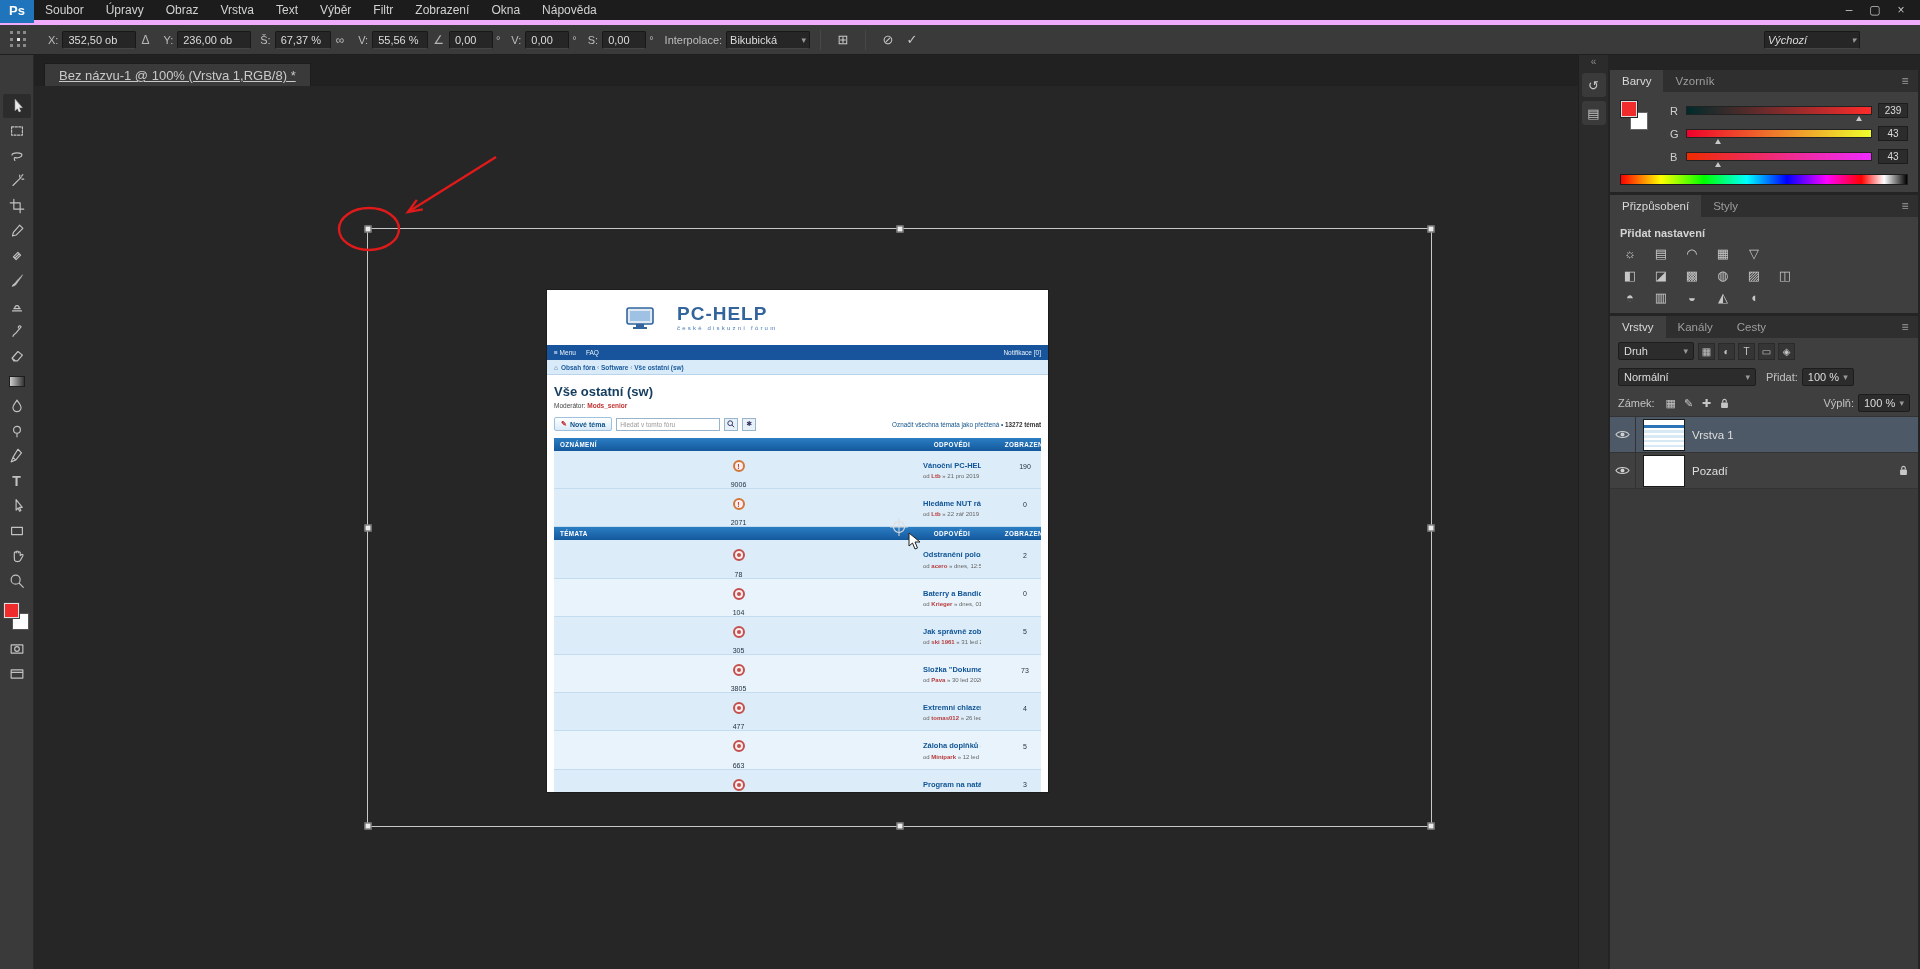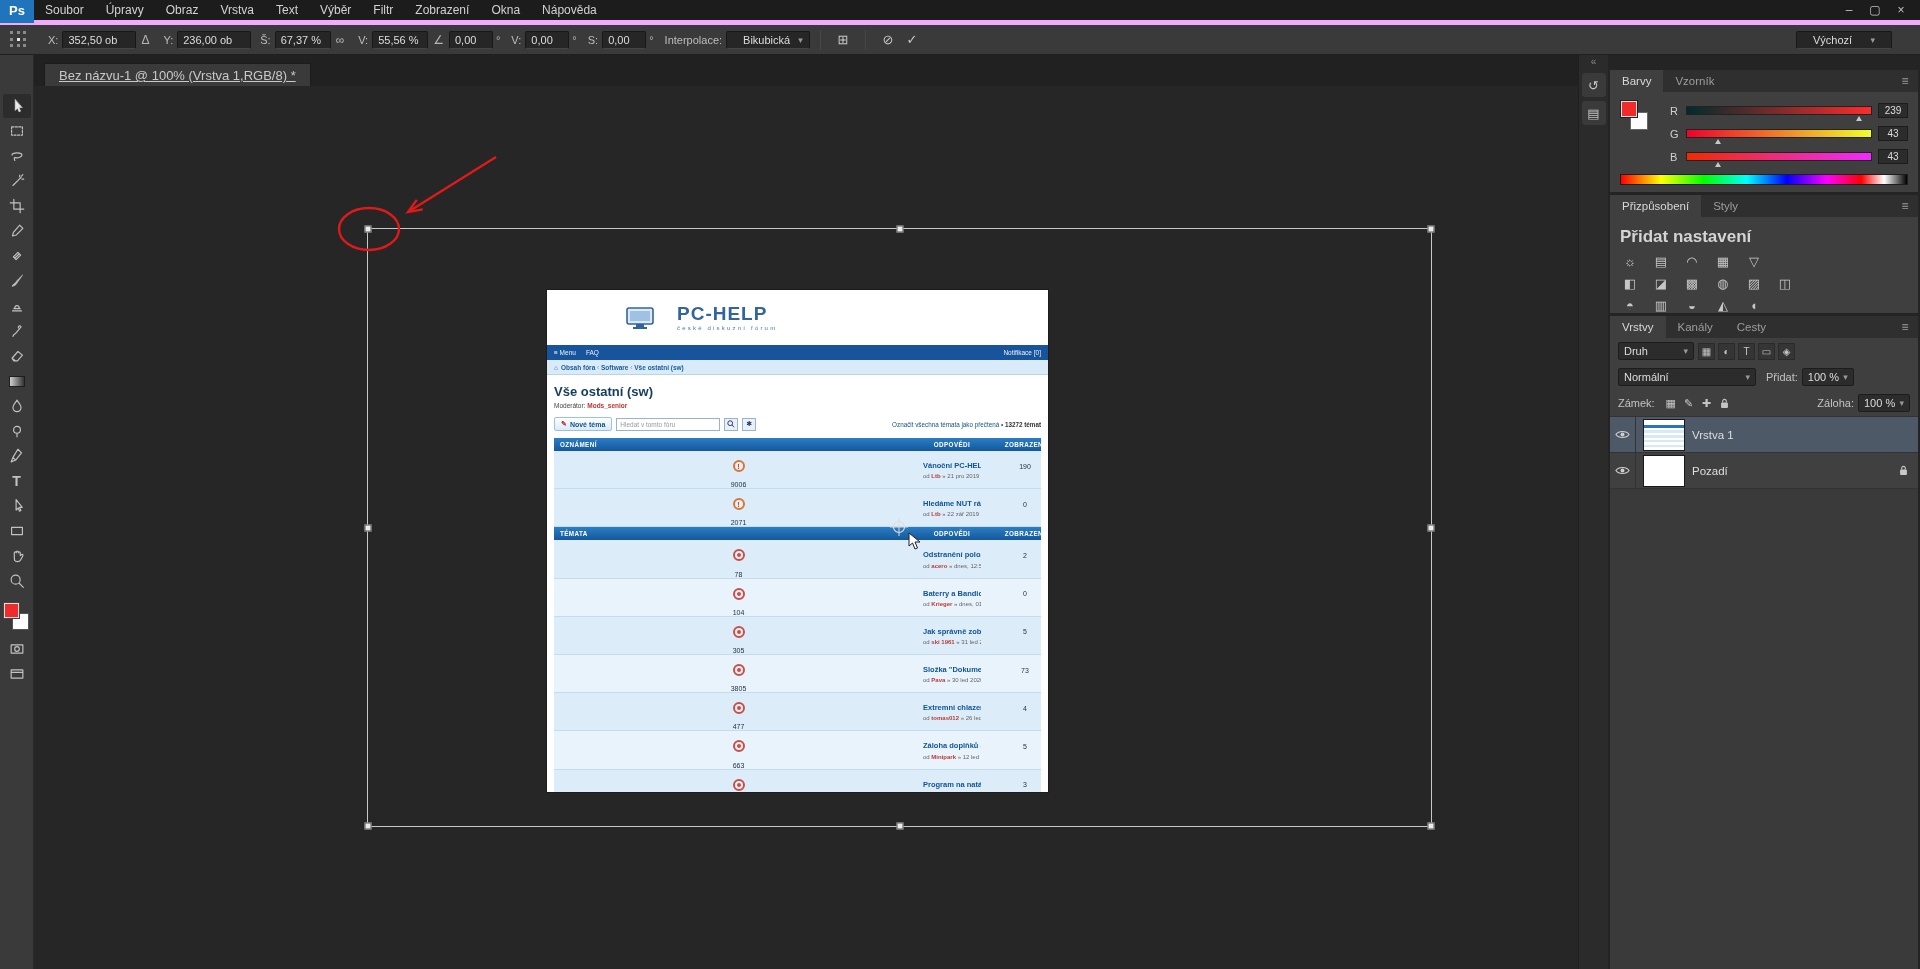--- a/index.html
+++ b/index.html
@@ -22,25 +22,25 @@
   .refgrid i{width:3px;height:3px;background:#8a8a8a;display:block;}
   .refgrid i.c{background:#e8e8e8;}
   .olbl{margin:0 4px 0 9px;}
   .ofield{background:#262626;border:1px solid #181818;border-bottom-color:#454545;color:#ddd;height:18px;
     line-height:16px;padding:0 5px;font-size:11px;border-radius:2px;white-space:nowrap;overflow:hidden;}
   .w74{width:74px;} .w56{width:56px;} .w44{width:44px;}
   .oicn{margin:0 5px;color:#b5b5b5;font-size:12px;}
   .odeg{margin:0 2px 0 3px;color:#b5b5b5;}
   .osep{width:1px;height:20px;background:#2a2a2a;border-right:1px solid #474747;margin:0 10px;}
   .oselect{background:#262626;border:1px solid #181818;border-bottom-color:#454545;height:18px;border-radius:2px;
-    display:flex;align-items:center;padding:0 16px;color:#ddd;}
+    display:flex;align-items:center;padding:0 3px;color:#ddd;}
   .oselect .arr{margin-left:auto;padding-left:8px;color:#999;font-size:9px;}
   .w84{width:84px;} .w96{width:96px;}
   .obtn{width:24px;height:20px;text-align:center;line-height:20px;color:#c8c8c8;font-size:13px;border-radius:2px;}
-  #workspace{margin-left:auto;margin-right:28px;}
+  #workspace{margin-left:auto;margin-right:60px;font-style:italic;}
 
   
   #mainrow{flex:1;display:flex;min-height:0;}
 
   
   #toolbarcol{width:34px;background:#3a3a3a;border-right:1px solid #2a2a2a;padding-top:38px;}
   .tool{width:28px;height:24px;margin:1px auto;display:flex;align-items:center;justify-content:center;
     color:#c2c2c2;border-radius:2px;}
   .tool.tsel{background:#2c2c2c;color:#e8e8e8;}
   .ticon{width:18px;height:18px;display:block;}
@@ -135,21 +135,21 @@
   .sliders{flex:1;}
   .crow{display:flex;align-items:center;margin:3px 0 8px;gap:6px;}
   .clabel{width:10px;font-size:11px;color:#cfcfcf;}
   .ctrack{flex:1;height:9px;border:1px solid #222;position:relative;}
   .cthumb{position:absolute;top:9px;width:0;height:0;border-left:3.5px solid transparent;
     border-right:3.5px solid transparent;border-bottom:5px solid #c8c8c8;transform:translateX(-50%);}
   .cval{width:30px;height:15px;background:#2c2c2c;border:1px solid #1d1d1d;color:#ddd;font-size:10px;
     text-align:center;line-height:14px;}
   .ramp{height:11px;border:1px solid #1d1d1d;margin-top:2px;
     background:linear-gradient(90deg,#f00,#ff0 14%,#0f0 29%,#0ff 44%,#00f 58%,#f0f 72%,#f00 84%,#fff 92%,#000 100%);}
-  .ptitle{font-size:17px;font-weight:bold;color:#d4d4d4;margin:2px 0 5px;}
+  .ptitle{font-size:11px;font-weight:bold;color:#d4d4d4;margin:2px 0 5px;}
   .arow{display:flex;gap:11px;margin:4px 0;}
   .aicon{width:20px;height:18px;color:#c7c7c7;font-size:13px;display:flex;align-items:center;justify-content:center;}
   .lrow{padding:4px 8px;display:flex;gap:4px;align-items:center;font-size:11px;color:#c3c3c3;}
   .lsel{background:#2c2c2c;border:1px solid #1d1d1d;height:18px;border-radius:2px;font-size:11px;color:#ddd;
     display:inline-flex;align-items:center;padding:0 5px;gap:4px;}
   .lsel .arr{margin-left:auto;color:#999;font-size:9px;}
   .sel-druh{width:76px;} .sel-blend{width:138px;} .sel-small{width:52px;}
   .lficon{width:17px;height:17px;background:#353535;border:1px solid #2a2a2a;color:#c5c5c5;font-size:10px;
     display:flex;align-items:center;justify-content:center;}
   .lkicon{width:16px;height:16px;color:#c5c5c5;font-size:11px;display:flex;align-items:center;justify-content:center;}
@@ -678,21 +678,21 @@
               <span class="lkicon">▦</span>
               <span class="lkicon">✎</span>
               <span class="lkicon">✚</span>
               <span class="lkicon">
                 <svg width="9" height="11" viewBox="0 0 10 12">
                   <rect x="1.2" y="5" width="7.6" height="6" rx="1" fill="currentColor"></rect>
                   <path d="M3 5 V3.4 A2 2 0 0 1 7 3.4 V5" fill="none" stroke="currentColor" stroke-width="1.2"></path>
                 </svg>
               </span>
             </span>
-          <span class="llbl" style="margin-left:auto">Záloha:</span>
+          <span class="llbl" style="margin-left:auto">Výplň:</span>
           <span class="lsel sel-small">
             <span>100 %</span>
             <span class="arr">▾</span>
           </span>
         </div>
         <div class="llist" id="llist">
             <div class="lyr sel">
               <div class="leye">
                 <svg width="15" height="11" viewBox="0 0 16 11">
                   <path d="M1 5.5 C4 1.2 12 1.2 15 5.5 C12 9.8 4 9.8 1 5.5 Z" fill="none" stroke="currentColor" stroke-width="1.2"></path>

